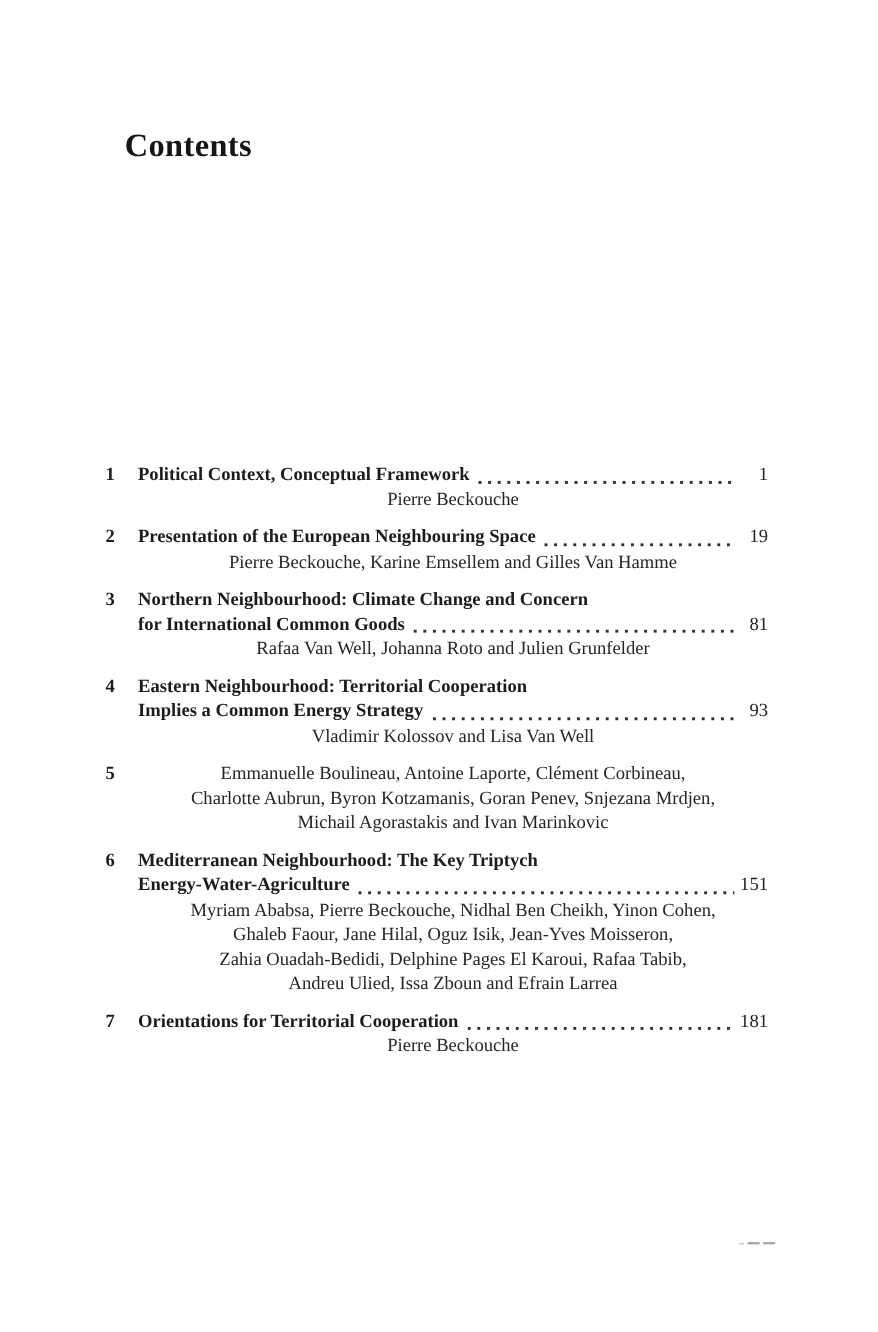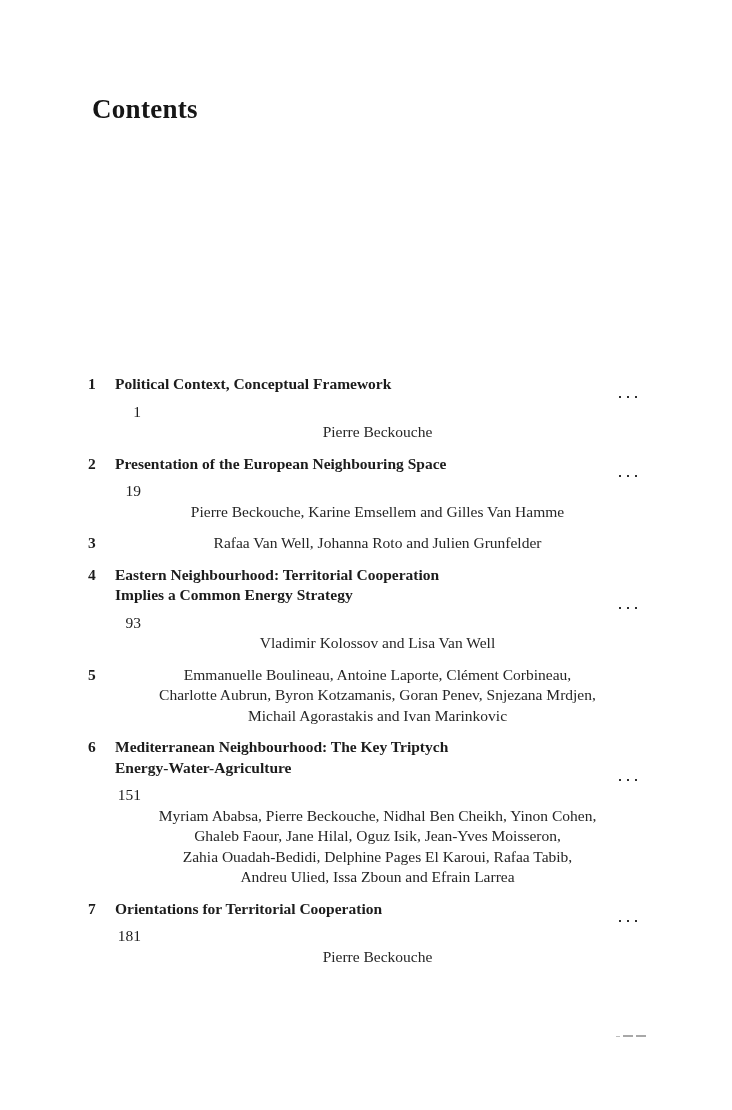--- a/index.html
+++ b/index.html
@@ -15,21 +15,21 @@
     font-family: "Liberation Serif", "DejaVu Serif", serif;
     color: #1c1c1c;
   }
   .page {
     position: absolute;
     left: 88px;
     top: 88px;
     width: 552px;
   }
   h1.contents-title {
-    margin: 4px;
+    margin: 16px;
     font-size: 27px;
     font-weight: bold;
     line-height: 34px;
     letter-spacing: 0.3px;
     color: #161616;
   }
   .toc {
     margin-top: 248px;
   }
   .entry {
@@ -39,21 +39,20 @@
     font-size: 15.5px;
     line-height: 20.5px;
   }
   .num {
     font-weight: bold;
   }
   .title-line {
     font-weight: bold;
     display: flex;
     align-items: baseline;
-    flex-direction: column;
   }
   .title-text {
     white-space: nowrap;
   }
   .leader {
     flex: 1 1 auto;
     align-self: flex-end;
     height: 4px;
     margin: 0 2px 3px 7px;
     background-image: radial-gradient(circle at 2px 2px, #2e2e2e 1.15px, rgba(0,0,0,0) 1.5px);
@@ -127,20 +126,30 @@
           </div>
       <div class="authors">
             <div class="author-line">Pierre Beckouche, Karine Emsellem and Gilles Van Hamme</div>
           </div>
     </div>
   </div>
 
   <div class="entry">
     <div class="num">3</div>
     <div class="body">
+      <div class="titles">
+            <div class="title-line">
+              <span class="title-text">Northern Neighbourhood: Climate Change and Concern</span>
+            </div>
+            <div class="title-line">
+              <span class="title-text">for International Common Goods</span>
+              <span class="leader"></span>
+              <span class="pagenum">81</span>
+            </div>
+          </div>
       <div class="authors">
             <div class="author-line">Rafaa Van Well, Johanna Roto and Julien Grunfelder</div>
           </div>
     </div>
   </div>
 
   <div class="entry">
     <div class="num">4</div>
     <div class="body">
       <div class="titles">

